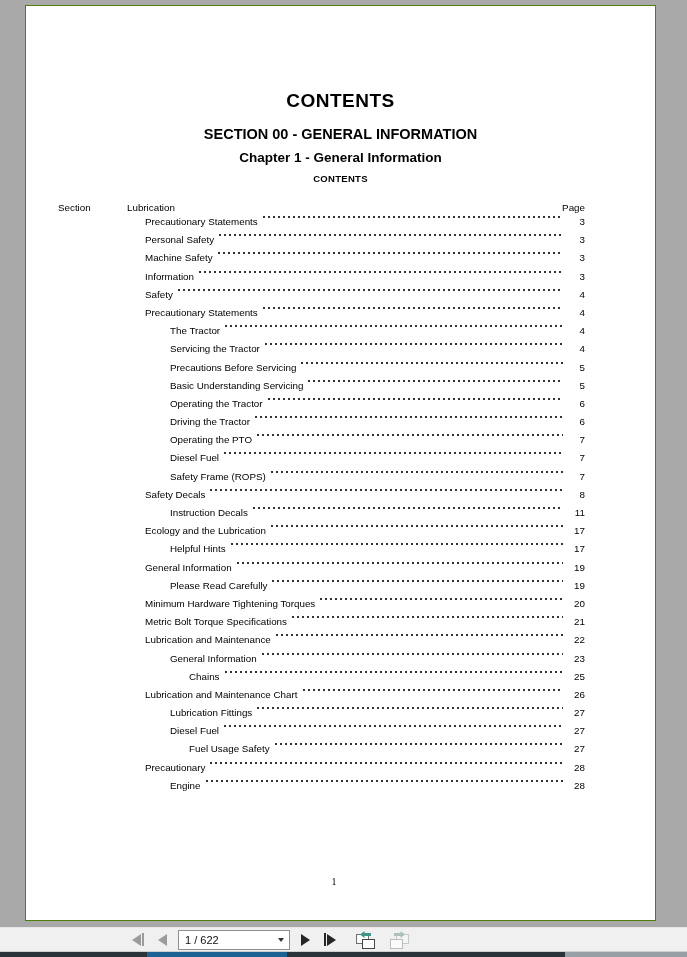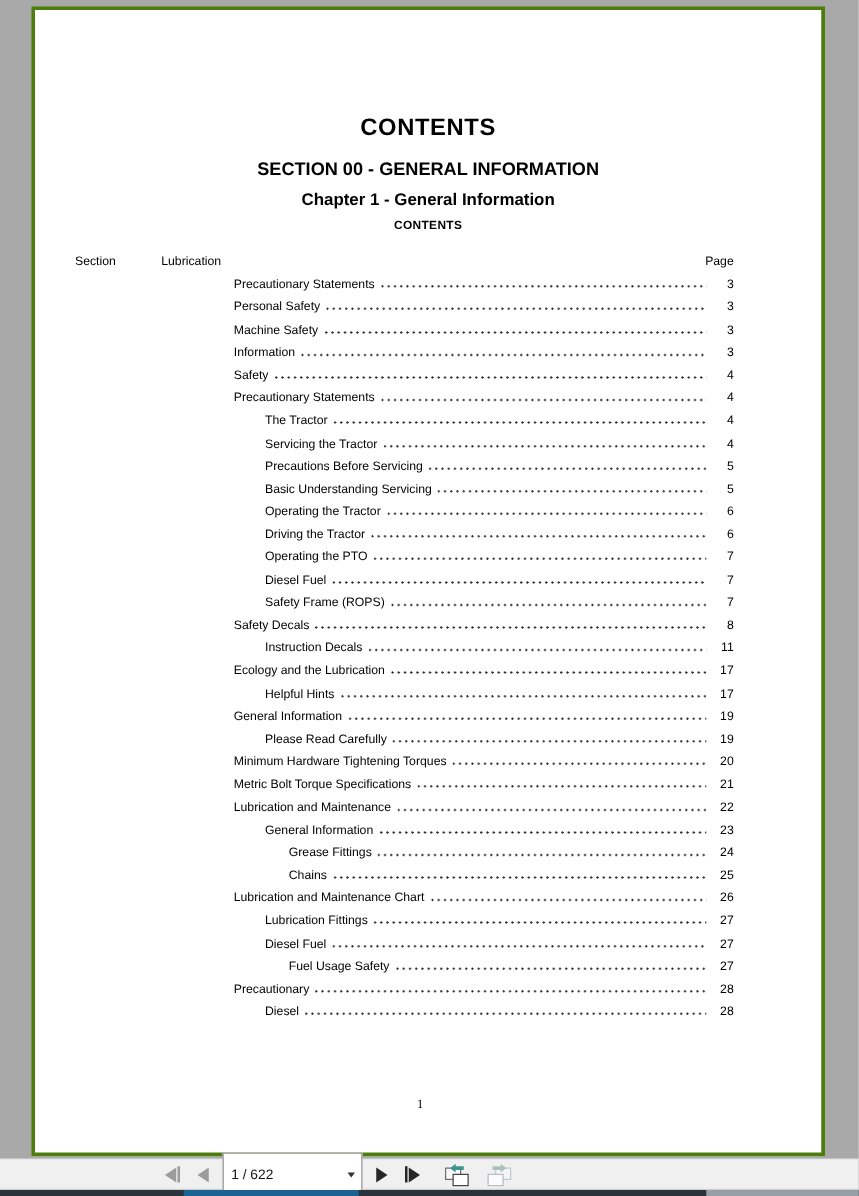--- a/index.html
+++ b/index.html
@@ -5,39 +5,39 @@
   html,body{margin:0;padding:0;}
   body{
     width:687px;height:957px;position:relative;overflow:hidden;
     background:#a9a9a9;
     font-family:"Liberation Sans","DejaVu Sans",sans-serif;
     -webkit-font-smoothing:antialiased;
   }
   
   .page{
     position:absolute;left:25px;top:5px;width:629px;height:914px;
-    background:#ffffff;border:3px solid #4d7c0f;
+    background:#ffffff;border:1px solid #4d7c0f;
   }
   .page .centered{position:absolute;left:0;width:100%;text-align:center;color:#000;}
   .doc-title{top:84px;font-size:19px;font-weight:bold;letter-spacing:.5px;}
   .doc-section{top:120px;font-size:14.5px;font-weight:bold;}
   .doc-chapter{top:144px;font-size:13.5px;font-weight:bold;}
   .doc-subtitle{top:167px;font-size:9.5px;font-weight:bold;letter-spacing:.3px;}
   .thead{
     position:absolute;top:196px;left:32px;right:70px;height:13px;
     font-size:9.8px;font-weight:normal;color:#000;
   }
   .thead .col-section{position:absolute;left:0;}
   .thead .col-description{position:absolute;left:69px;}
   .thead .col-page{position:absolute;right:0;}
   .toc{
     position:absolute;top:210px;left:119px;right:70px;
     font-size:9.8px;color:#000;
   }
-  .toc-row{display:flex;height:18.2px;align-items:flex-end;margin-left:40px;}
+  .toc-row{display:flex;height:18.2px;}
   .toc-row .toc-label{white-space:nowrap;padding-bottom:3px;}
   .toc-row.level-1 .toc-label{padding-left:25px;}
   .toc-row.level-2 .toc-label{padding-left:44px;}
   .toc-leader{
     flex:1;height:2px;margin:0 4px 6px 5px;
     background-image:radial-gradient(circle at 1px 1px,#333 0.8px,transparent 1px);
     background-size:5px 2px;background-repeat:repeat-x;background-position:0 0;
   }
   .toc-page{width:18px;text-align:right;padding-bottom:3px;}
   .page-footer-num{
@@ -51,21 +51,21 @@
     box-sizing:border-box;display:flex;align-items:center;
   }
   .nav-btn{display:flex;align-items:center;justify-content:center;height:22px;padding:0 5px;cursor:default;}
   .nav-gray{color:#9b9b9b;}
   .nav-black{color:#262626;}
   .tri-l{width:0;height:0;border-top:6.5px solid transparent;border-bottom:6.5px solid transparent;border-right:9px solid currentColor;}
   .tri-r{width:0;height:0;border-top:6.5px solid transparent;border-bottom:6.5px solid transparent;border-left:9px solid currentColor;}
   .vbar{width:2px;height:13px;background:currentColor;}
   .gap1{width:1px;}
   .page-combo{
-    width:112px;height:36px;box-sizing:border-box;margin:0 6px;
+    width:112px;height:20px;box-sizing:border-box;margin:0 6px;
     background:#ffffff;border:1px solid #8f8f8f;
     display:flex;align-items:center;font-size:11px;color:#111;padding-left:6px;
   }
   .combo-caret{
     margin-left:auto;margin-right:5px;width:0;height:0;
     border-left:3.5px solid transparent;border-right:3.5px solid transparent;
     border-top:4px solid #333;
   }
   .view-btn{display:flex;align-items:center;justify-content:center;height:22px;padding:0 5px;}
   
@@ -208,25 +208,20 @@
         <span class="toc-label">Lubrication and Maintenance</span>
         <span class="toc-leader"></span>
         <span class="toc-page">22</span>
       </div>
       <div class="toc-row level-1">
         <span class="toc-label">General Information</span>
         <span class="toc-leader"></span>
         <span class="toc-page">23</span>
       </div>
       <div class="toc-row level-2">
-        <span class="toc-label">Grease Fittings</span>
-        <span class="toc-leader"></span>
-        <span class="toc-page">24</span>
-      </div>
-      <div class="toc-row level-2">
         <span class="toc-label">Chains</span>
         <span class="toc-leader"></span>
         <span class="toc-page">25</span>
       </div>
       <div class="toc-row level-0">
         <span class="toc-label">Lubrication and Maintenance Chart</span>
         <span class="toc-leader"></span>
         <span class="toc-page">26</span>
       </div>
       <div class="toc-row level-1">
@@ -243,21 +238,21 @@
         <span class="toc-label">Fuel Usage Safety</span>
         <span class="toc-leader"></span>
         <span class="toc-page">27</span>
       </div>
       <div class="toc-row level-0">
         <span class="toc-label">Precautionary</span>
         <span class="toc-leader"></span>
         <span class="toc-page">28</span>
       </div>
       <div class="toc-row level-1">
-        <span class="toc-label">Diesel</span>
+        <span class="toc-label">Engine</span>
         <span class="toc-leader"></span>
         <span class="toc-page">28</span>
       </div>
     </div>
 
   <div class="page-footer-num">1</div>
 </div>
 
 <div class="toolbar">
   <div class="nav-btn nav-gray" style="margin-left:127px;">

